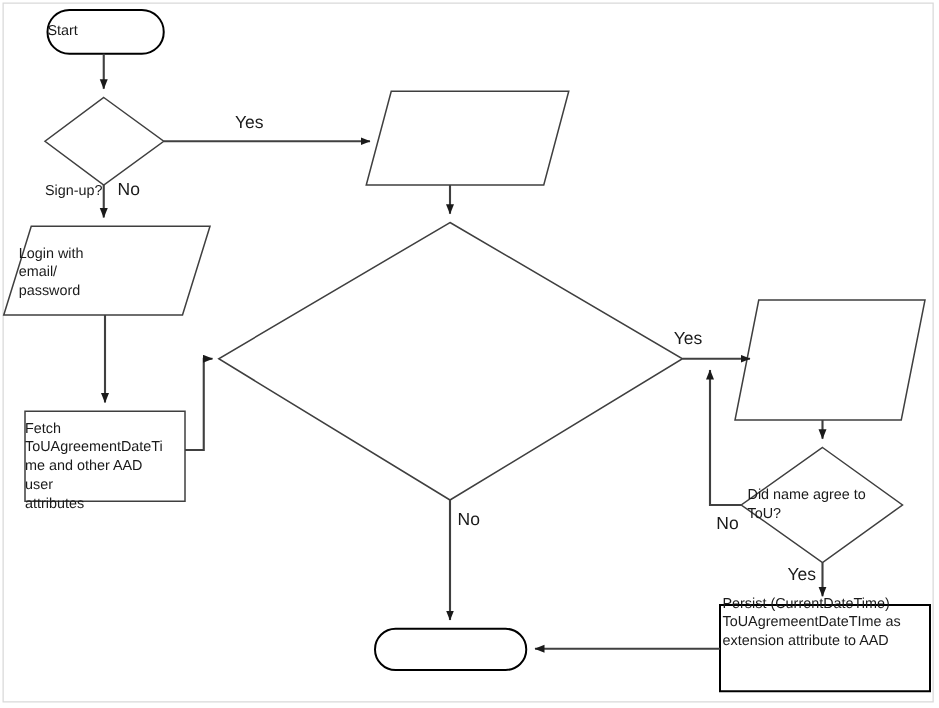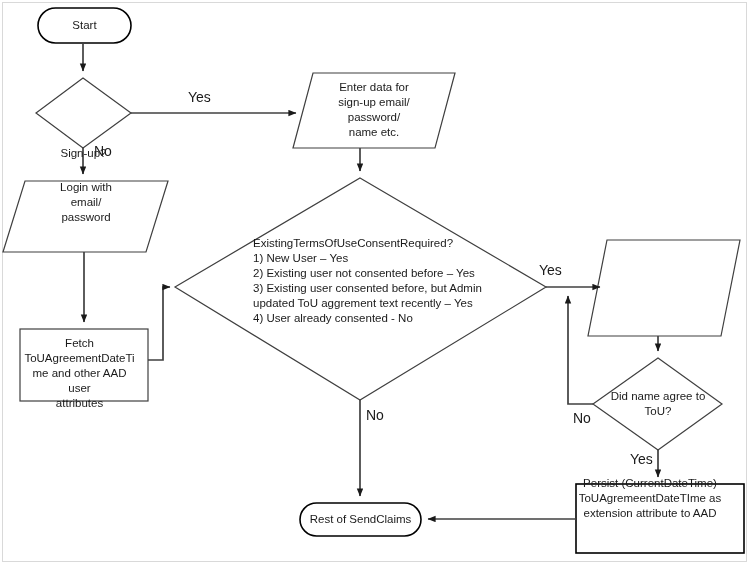--- a/index.html
+++ b/index.html
@@ -46,21 +46,20 @@
   .connector {
     stroke: #404040;
     stroke-width: 1.7;
     fill: none;
   }
   .label-text {
     position: absolute;
     color: #1a1a1a;
     font-size: 11.5px;
     line-height: 15px;
-    text-align: center;
     white-space: pre-line;
     pointer-events: none;
   }
   .label-text.left-align {
     text-align: left;
   }
   .edge-label {
     position: absolute;
     color: #1a1a1a;
     font-size: 14px;
@@ -124,50 +123,39 @@
 
     <path class="connector" d="M658,450 L658,477" marker-end="url(#arrow)"></path>
 
     <path class="connector" d="M576,519 L428,519" marker-end="url(#arrow)"></path>
   </svg>
 
   <div class="label-text" style="left:38px; top:18px; width:93px;">Start</div>
 
   <div class="label-text" style="left:36px; top:106px; width:95px;margin-top:40px;">Sign-up?</div>
 
-  <div class="label-text" style="left:303px; top:80px; width:142px;">Enter data for
-sign-up email/
-password/
-name etc.</div>
 
-  <div class="label-text" style="left:15px; top:180px; width:142px;">Login with
+  <div class="label-text" style="left:15px; top:196px; width:142px;">Login with
 email/
 password</div>
 
   <div class="label-text" style="left:20px; top:336px; width:119px;">Fetch
 ToUAgreementDateTi
 me and other AAD user
 attributes</div>
 
-  <div class="label-text left-align" style="left:253px; top:236px; width:290px;">ExistingTermsOfUseConsentRequired?
-1) New User – Yes
-2) Existing user not consented before – Yes
-3) Existing user consented before, but Admin
-updated ToU aggrement text recently – Yes
-4) User already consented - No</div>
 
 
   <div class="label-text" style="left:598px; top:389px; width:120px;">Did name agree to
 ToU?</div>
 
   <div class="label-text" style="left:578px; top:476px; width:144px;">Persist (CurrentDateTime)
 ToUAgremeentDateTIme as
 extension attribute to AAD</div>
 
-  <div class="label-text" style="left:300px; top:512px; width:121px;">Rest of SendClaims</div>
 
   <div class="edge-label" style="left:188px; top:91px;">Yes</div>
 
   <div class="edge-label" style="left:94px; top:145px;">No</div>
 
   <div class="edge-label" style="left:539px; top:264px;">Yes</div>
 
   <div class="edge-label" style="left:366px; top:409px;">No</div>
 
   <div class="edge-label" style="left:573px; top:412px;">No</div>

